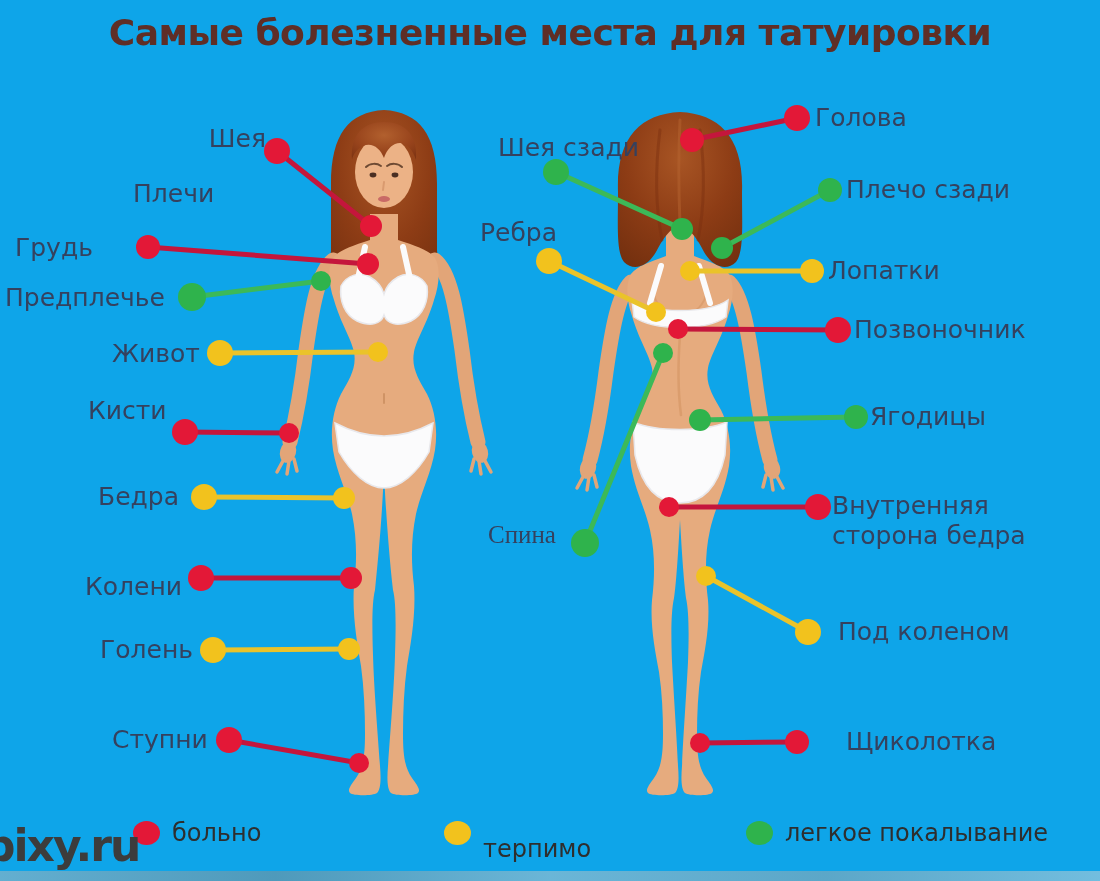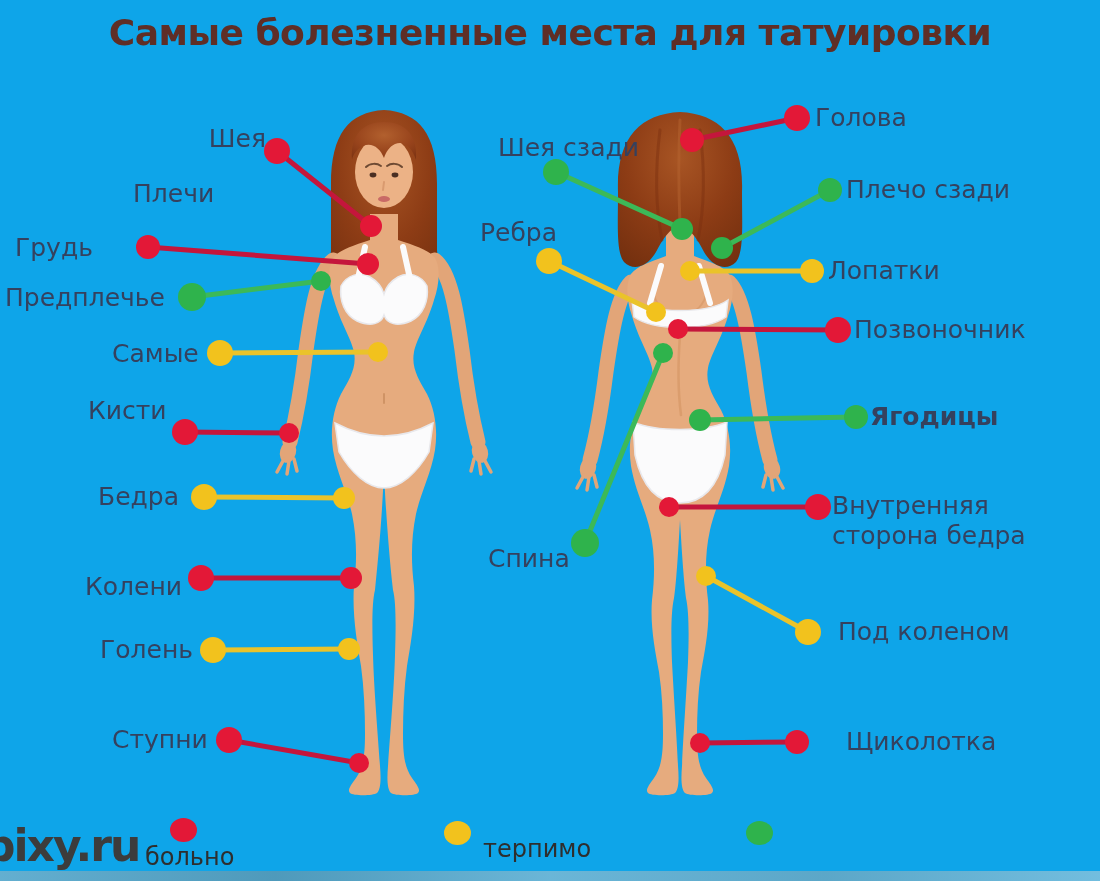--- a/index.html
+++ b/index.html
@@ -190,48 +190,49 @@
       <line x1="797" y1="742" x2="700" y2="743" stroke="#c4163c" stroke-width="5" stroke-linecap="round"></line>
       <circle cx="797" cy="742" r="12" fill="#e31837"></circle>
       <circle cx="700" cy="743" r="10" fill="#e31837"></circle>
     </svg>
 
   <div id="labels">
       <div class="marker-label" style="left: 0px; top: 124px; width: 266px; text-align: right; color: rgb(53, 65, 94);">Шея</div>
       <div class="marker-label" style="left: 133px; top: 179px; text-align: center; color: rgb(53, 65, 94);">Плечи</div>
       <div class="marker-label" style="left: 15px; top: 233px; text-align: left; color: rgb(53, 65, 94);">Грудь</div>
       <div class="marker-label" style="left: 5px; top: 283px; text-align: right; color: rgb(53, 65, 94);">Предплечье</div>
-      <div class="marker-label" style="left: 112px; top: 339px; text-align: left; color: rgb(53, 65, 94);">Самые</div>
+      <div class="marker-label" style="left: 112px; top: 339px; text-align: left; color: rgb(53, 65, 94);">Живот</div>
       <div class="marker-label" style="left: 88px; top: 396px; text-align: left; color: rgb(53, 65, 94);">Кисти</div>
       <div class="marker-label" style="left: 98px; top: 482px; text-align: left; color: rgb(53, 65, 94);">Бедра</div>
       <div class="marker-label" style="left: 85px; top: 563px; text-align: left; color: rgb(53, 65, 94); margin-top: 9px;">Колени</div>
       <div class="marker-label" style="left: 100px; top: 635px; text-align: left; color: rgb(53, 65, 94);">Голень</div>
       <div class="marker-label" style="left: 112px; top: 725px; text-align: left; color: rgb(53, 65, 94);">Ступни</div>
       <div class="marker-label" style="left: 458px; top: 133px; text-align: left; color: rgb(53, 65, 94); margin-left: 40px;">Шея сзади</div>
       <div class="marker-label" style="left: 480px; top: 218px; text-align: left; color: rgb(53, 65, 94);">Ребра</div>
       <div class="marker-label" style="left: 815px; top: 103px; text-align: left; color: rgb(53, 65, 94);">Голова</div>
       <div class="marker-label" style="left: 846px; top: 175px; text-align: left; color: rgb(53, 65, 94);">Плечо сзади</div>
       <div class="marker-label" style="left: 828px; top: 256px; text-align: center; color: rgb(53, 65, 94);">Лопатки</div>
       <div class="marker-label" style="left: 854px; top: 315px; text-align: left; color: rgb(53, 65, 94);">Позвоночник</div>
-      <div class="marker-label" style="left: 870px; top: 402px; text-align: left; color: rgb(53, 65, 94); font-weight: bold;">Ягодицы</div>
-      <div class="marker-label" style="left: 488px; top: 544px; text-align: left; color: rgb(53, 65, 94);">Спина</div>
+      <div class="marker-label" style="left: 870px; top: 402px; text-align: left; color: rgb(53, 65, 94);">Ягодицы</div>
+      <div class="marker-label" style="left: 488px; top: 520px; text-align: left; color: rgb(53, 65, 94); font-family: Liberation Serif, serif;">Спина</div>
       <div class="marker-label" style="left: 832px; top: 491px; width: 200px; text-align: left; color: rgb(53, 65, 94);">Внутренняя сторона бедра</div>
       <div class="marker-label" style="left: 838px; top: 617px; text-align: left; color: rgb(53, 65, 94);">Под коленом</div>
       <div class="marker-label" style="left: 846px; top: 727px; text-align: left; color: rgb(53, 65, 94);">Щиколотка</div>
     </div>
 
   <div>
-    <div class="legend-item" style="left:133px;top:818px;flex-direction:column;">
+    <div class="legend-item" style="left:133px;top:818px;">
       <span class="legend-dot" style="background-color: rgb(227, 24, 55);"></span>
       <span class="legend-label" style="color: rgb(46, 46, 46);">больно</span>
     </div>
     <div class="legend-item" style="left:444px;top:818px;">
       <span class="legend-dot" style="background-color: rgb(242, 194, 29);"></span>
       <span class="legend-label" style="color: rgb(46, 46, 46); margin-top: 32px;">терпимо</span>
     </div>
     <div class="legend-item" style="left:746px;top:818px;">
       <span class="legend-dot" style="background-color: rgb(47, 179, 76);"></span>
+      <span class="legend-label" style="color: rgb(46, 46, 46);">легкое покалывание</span>
     </div>
   </div>
 
   <div class="watermark">pixy.ru</div>
   <div class="bottom-edge"></div>
 </div>
 
 </body></html>

